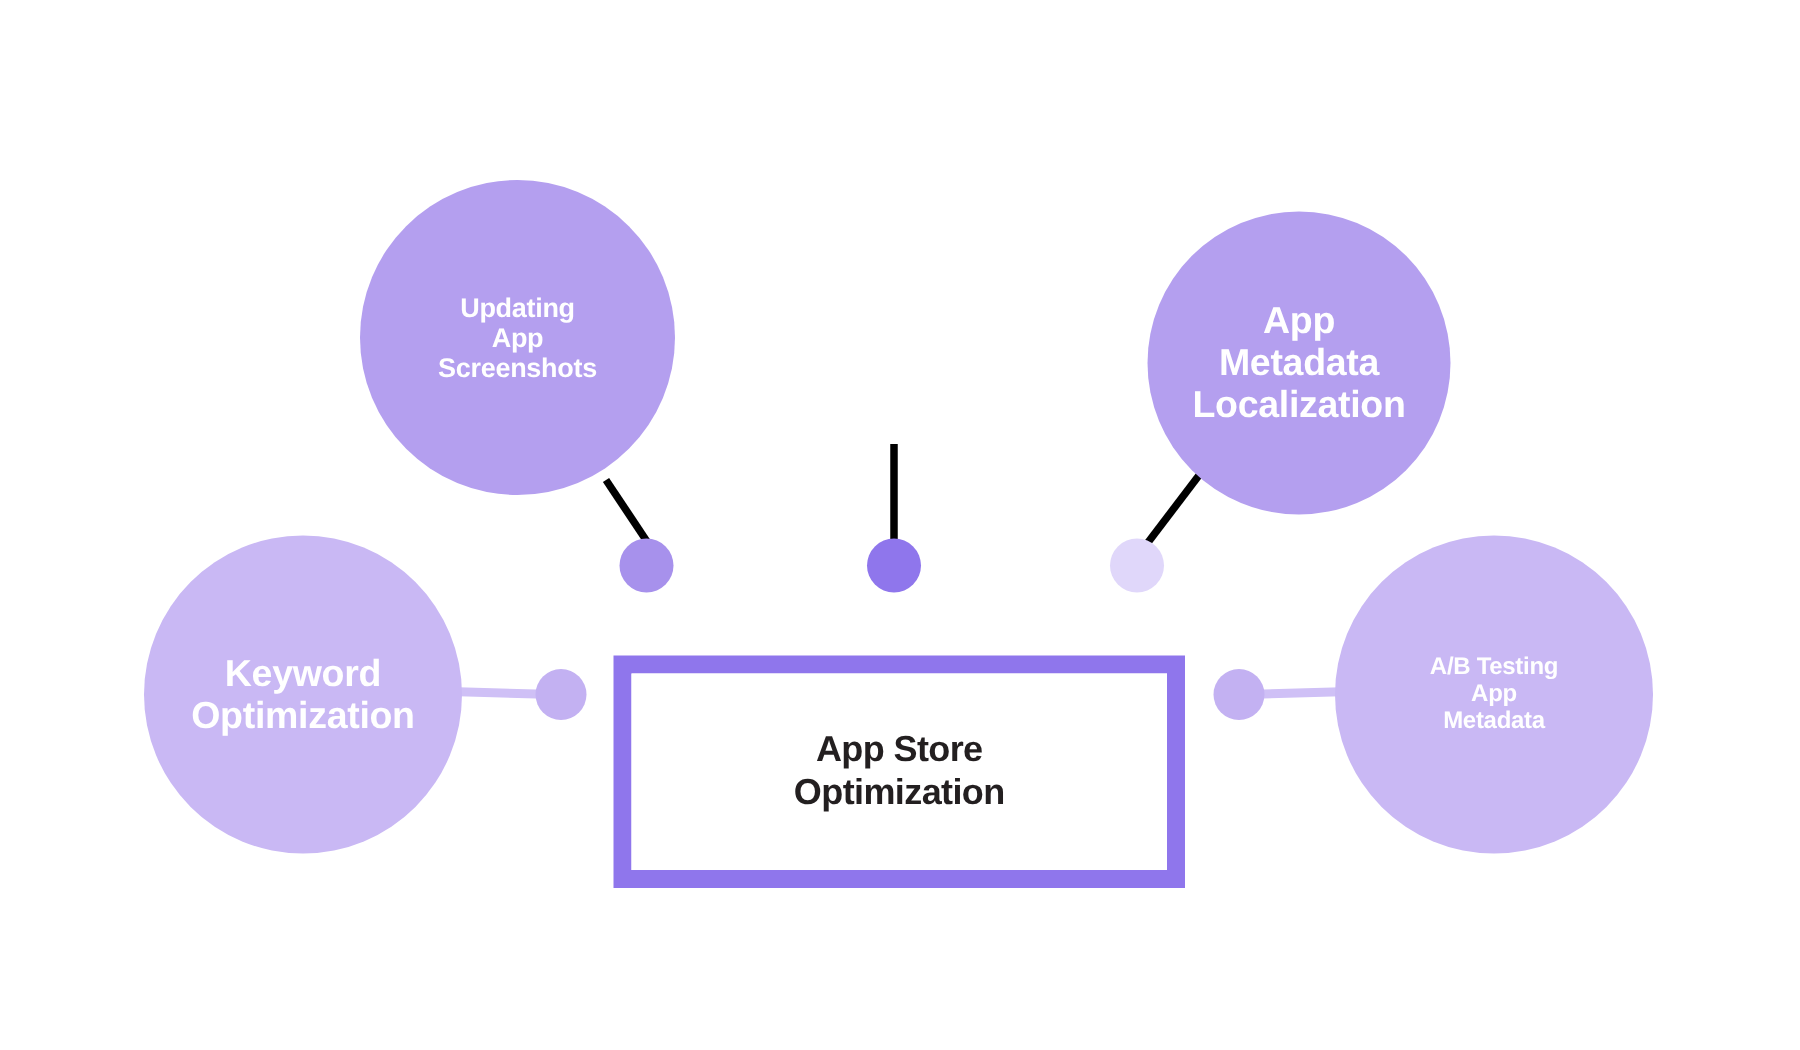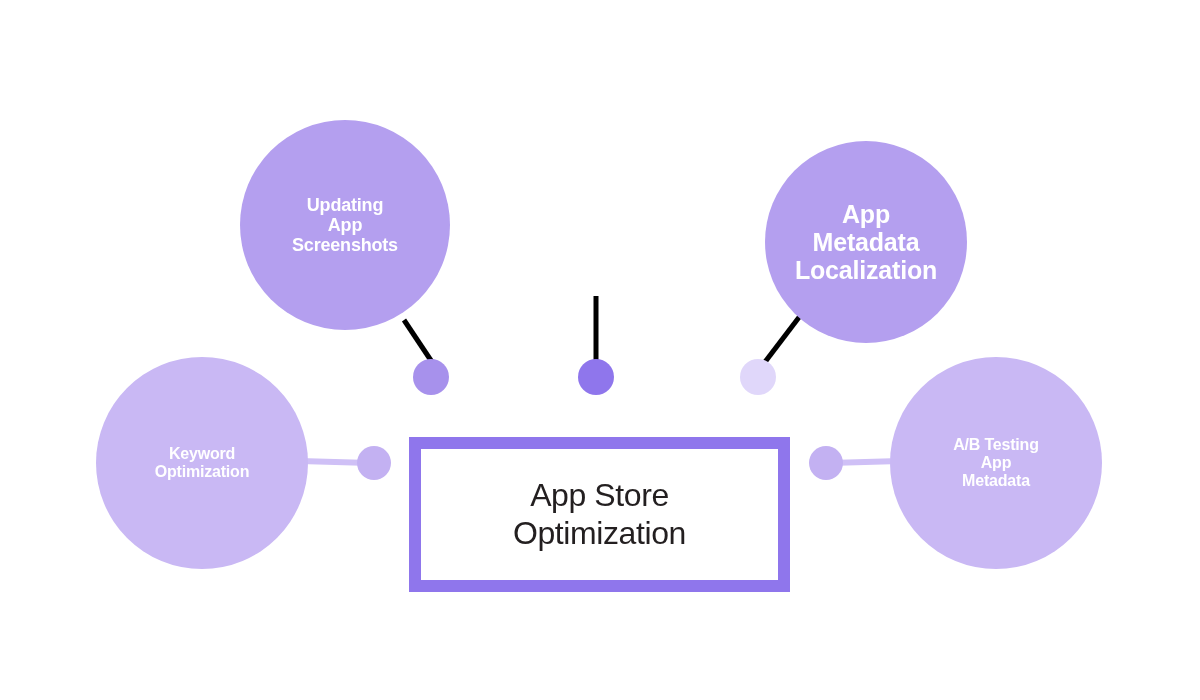--- a/index.html
+++ b/index.html
@@ -66,21 +66,21 @@
     left: 765px; top: 141px; width: 202px; height: 202px;
     background: #b49fef;
   }
   #bubble-app-metadata-localization .bubble-label { font-size: 25px; }
 
   
   #bubble-keyword-optimization {
     left: 96px; top: 357px; width: 212px; height: 212px;
     background: #c9b8f4;
   }
-  #bubble-keyword-optimization .bubble-label { font-size: 16px; }
+  #bubble-keyword-optimization .bubble-label { font-size: 25px; }
 
   
   #bubble-ab-testing-app-metadata {
     left: 890px; top: 357px; width: 212px; height: 212px;
     background: #c9b8f4;
   }
   #bubble-ab-testing-app-metadata .bubble-label { font-size: 16px; }
 
   
   .dot {
@@ -128,22 +128,22 @@
     box-sizing: border-box;
     width: 100%;
     height: 100%;
     border: 4px solid #ffffff;
     display: flex;
     align-items: center;
     justify-content: center;
   }
   #center-box-title {
     color: #231f20;
-    font-size: 32px;
-    font-weight: normal;
+    font-size: 24px;
+    font-weight: bold;
     text-align: center;
     line-height: 1.18;
     letter-spacing: -0.4px;
     white-space: pre-line;
   }
 </style>
 </head>
 <body>
 
 <div id="canvas">

